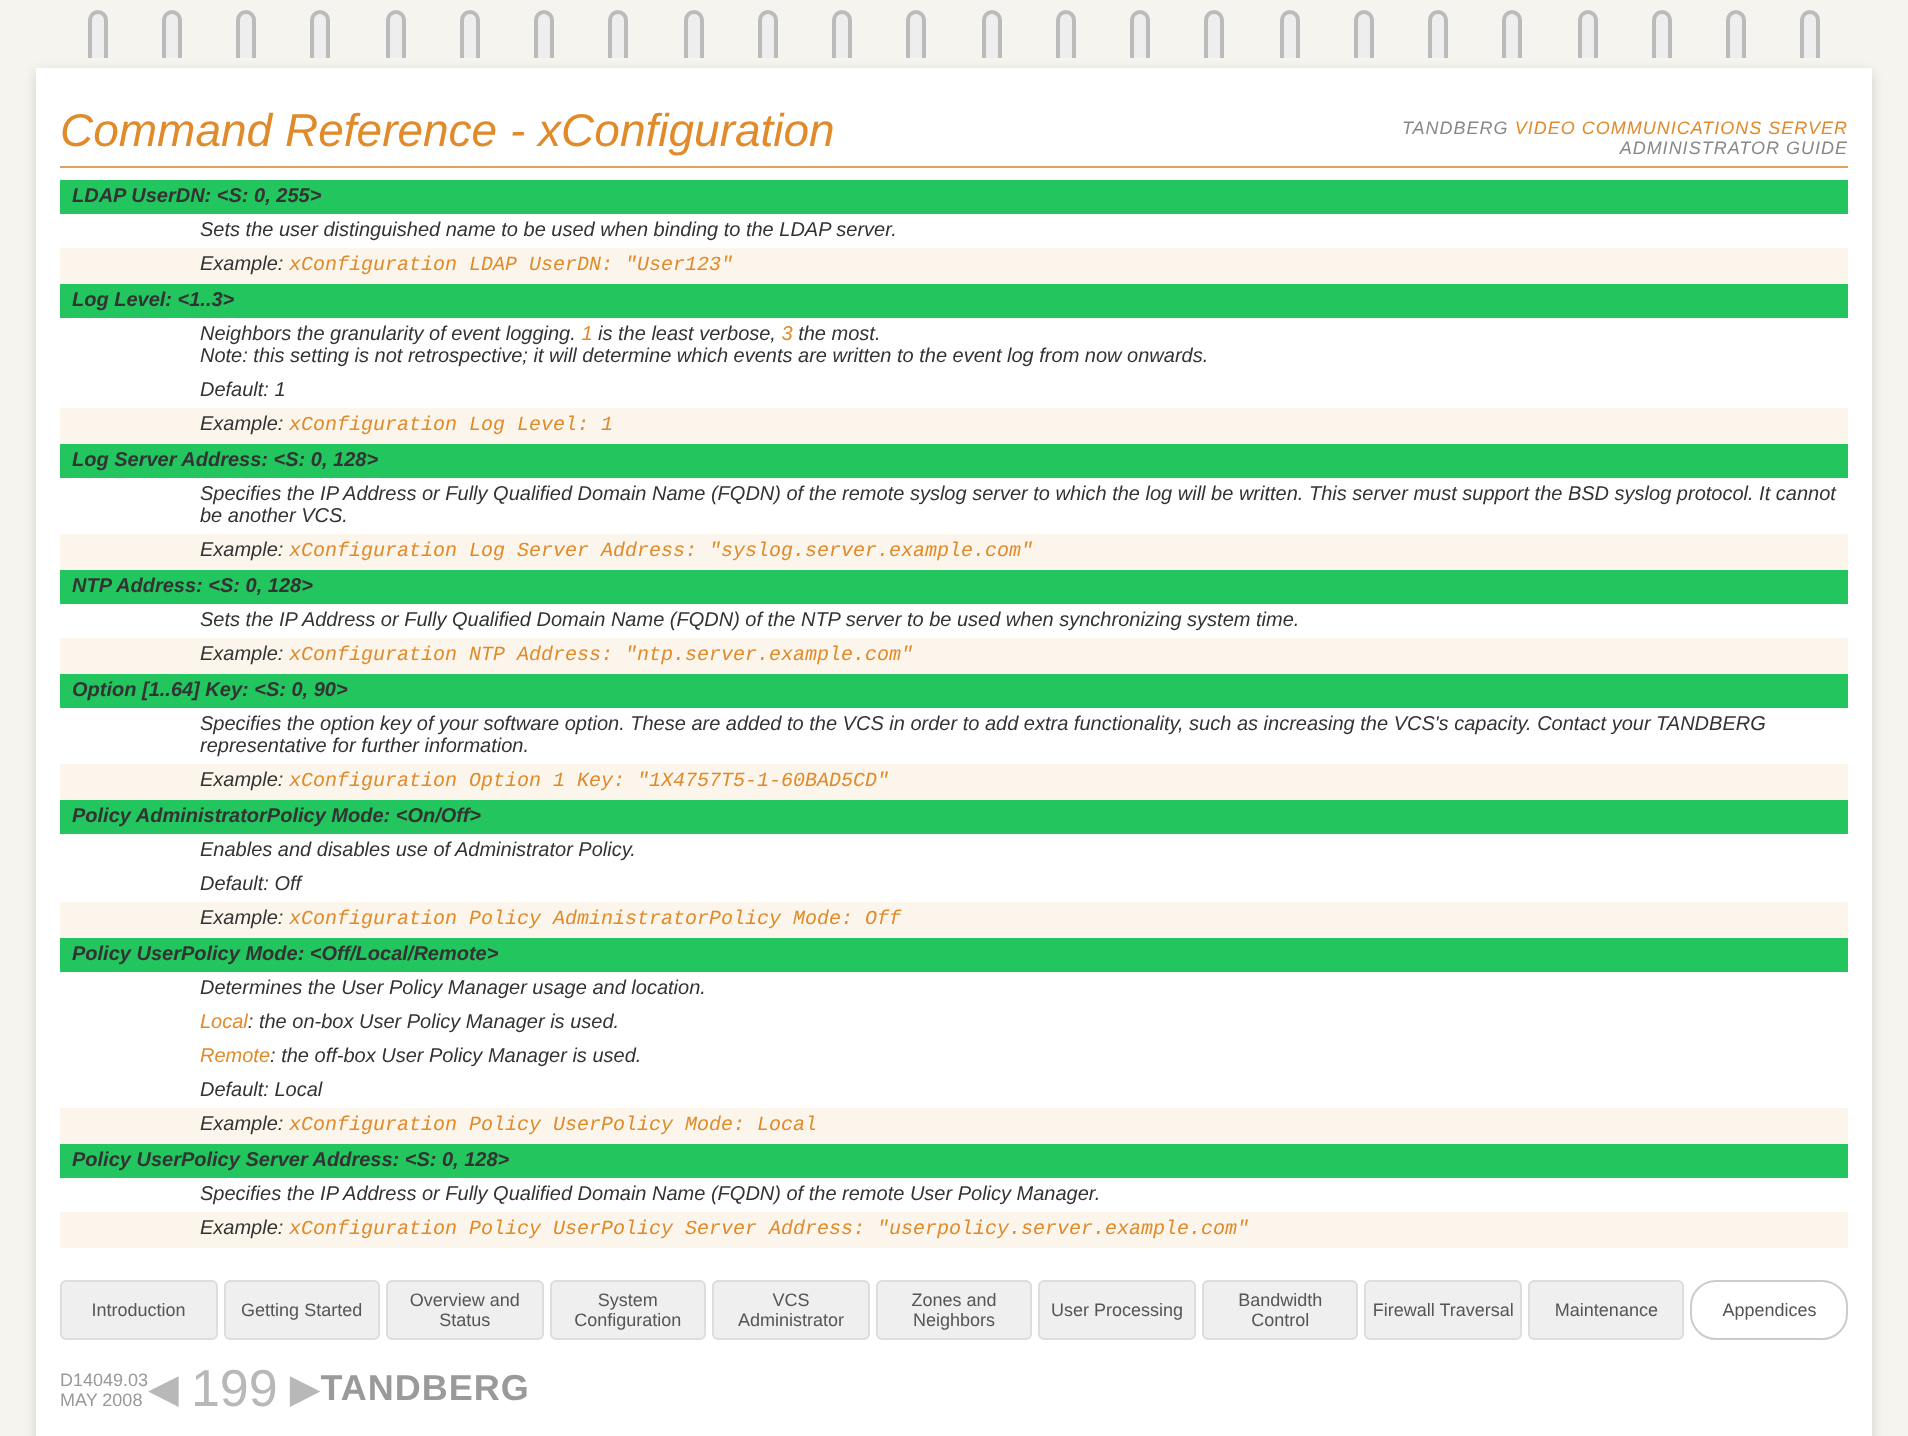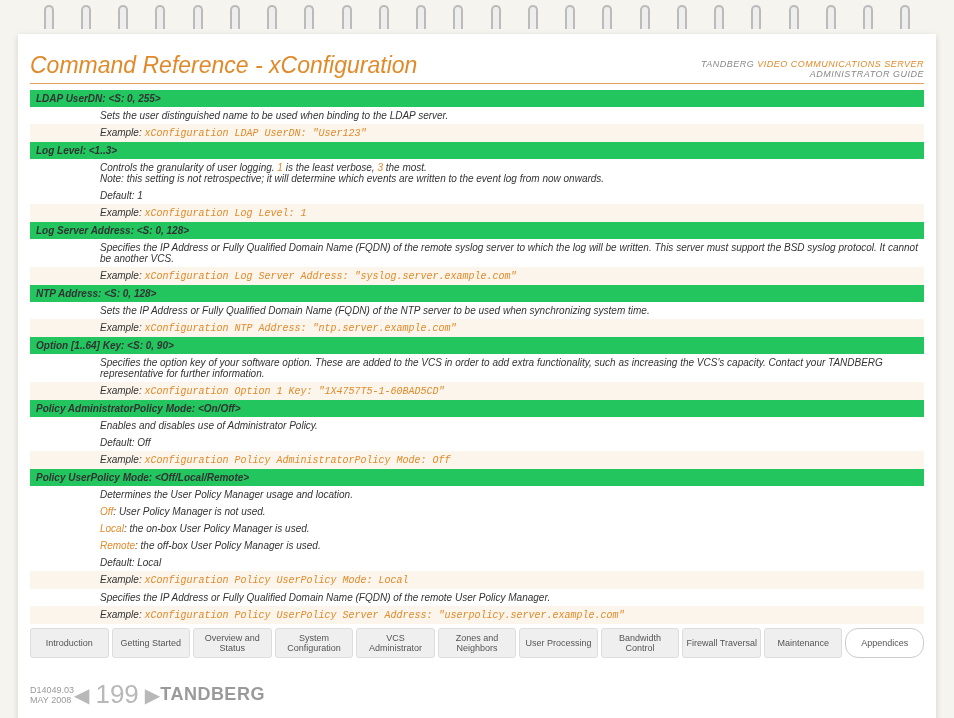--- a/index.html
+++ b/index.html
@@ -71,21 +71,21 @@
   .drow.alt { background: #fcf5eb; }
   .code {
     font-family: "Courier New", monospace;
     color: #e08a2a;
   }
   .orange { color: #e08a2a; }
   .tabs {
     display: flex;
     gap: 3px;
     position: absolute;
-    bottom: 60px;
+    bottom: 48px;
     left: 30px;
     right: 30px;
     justify-content: space-between;
   }
   .tab {
     flex: 1;
     background: #efefef;
     border: 1px solid #ddd;
     border-radius: 3px;
     font-size: 9px;
@@ -167,43 +167,43 @@
       <span>TANDBERG</span> <span class="prod">VIDEO COMMUNICATIONS SERVER</span><br>
       <span>ADMINISTRATOR GUIDE</span>
     </div>
   </div>
 
   <div class="table" id="entries">
       <div class="hrow">LDAP UserDN: &lt;S: 0, 255&gt;</div>
       <div class="drow">Sets the user distinguished name to be used when binding to the LDAP server.</div>
       <div class="drow alt"><span>Example:  </span><span class="code">xConfiguration LDAP UserDN: "User123"</span></div>
       <div class="hrow">Log Level: &lt;1..3&gt;</div>
-      <div class="drow"><span>Controls the granularity of user logging. </span><span class="orange">1</span><span> is the least verbose, </span><span class="orange">3</span><span> the most.</span><br><span>Note: this setting is not retrospective; it will determine which events are written to the event log from now onwards.</span></div>
+      <div class="drow"><span>Neighbors the granularity of event logging. </span><span class="orange">1</span><span> is the least verbose, </span><span class="orange">3</span><span> the most.</span><br><span>Note: this setting is not retrospective; it will determine which events are written to the event log from now onwards.</span></div>
       <div class="drow">Default: 1</div>
       <div class="drow alt"><span>Example:  </span><span class="code">xConfiguration Log Level: 1</span></div>
       <div class="hrow">Log Server Address: &lt;S: 0, 128&gt;</div>
       <div class="drow">Specifies the IP Address or Fully Qualified Domain Name (FQDN) of the remote syslog server to which the log will be written. This server must support the BSD syslog protocol. It cannot be another VCS.</div>
       <div class="drow alt"><span>Example:  </span><span class="code">xConfiguration Log Server Address: "syslog.server.example.com"</span></div>
       <div class="hrow">NTP Address: &lt;S: 0, 128&gt;</div>
       <div class="drow">Sets the IP Address or Fully Qualified Domain Name (FQDN) of the NTP server to be used when synchronizing system time.</div>
       <div class="drow alt"><span>Example:  </span><span class="code">xConfiguration NTP Address: "ntp.server.example.com"</span></div>
       <div class="hrow">Option [1..64] Key: &lt;S: 0, 90&gt;</div>
       <div class="drow">Specifies the option key of your software option. These are added to the VCS in order to add extra functionality, such as increasing the VCS's capacity. Contact your TANDBERG representative for further information.</div>
       <div class="drow alt"><span>Example:  </span><span class="code">xConfiguration Option 1 Key: "1X4757T5-1-60BAD5CD"</span></div>
       <div class="hrow">Policy AdministratorPolicy Mode: &lt;On/Off&gt;</div>
       <div class="drow">Enables and disables use of Administrator Policy.</div>
       <div class="drow">Default: Off</div>
       <div class="drow alt"><span>Example:  </span><span class="code">xConfiguration Policy AdministratorPolicy Mode: Off</span></div>
       <div class="hrow">Policy UserPolicy Mode: &lt;Off/Local/Remote&gt;</div>
       <div class="drow">Determines the User Policy Manager usage and location.</div>
-      <div class="drow"><span class="orange">Off</span><span>: User Policy Manager is not used.</span></div>
       <div class="drow"><span class="orange">Local</span><span>: the on-box User Policy Manager is used.</span></div>
       <div class="drow"><span class="orange">Remote</span><span>: the off-box User Policy Manager is used.</span></div>
       <div class="drow">Default: Local</div>
       <div class="drow alt"><span>Example:  </span><span class="code">xConfiguration Policy UserPolicy Mode: Local</span></div>
+      <div class="hrow">Policy UserPolicy Server Address: &lt;S: 0, 128&gt;</div>
       <div class="drow">Specifies the IP Address or Fully Qualified Domain Name (FQDN) of the remote User Policy Manager.</div>
       <div class="drow alt"><span>Example:  </span><span class="code">xConfiguration Policy UserPolicy Server Address: "userpolicy.server.example.com"</span></div>
     </div>
 </div>
 
 <div class="tabs" id="tabs">
     <div class="tab">Introduction</div>
     <div class="tab">Getting Started</div>
     <div class="tab">Overview and Status</div>
     <div class="tab">System Configuration</div>

